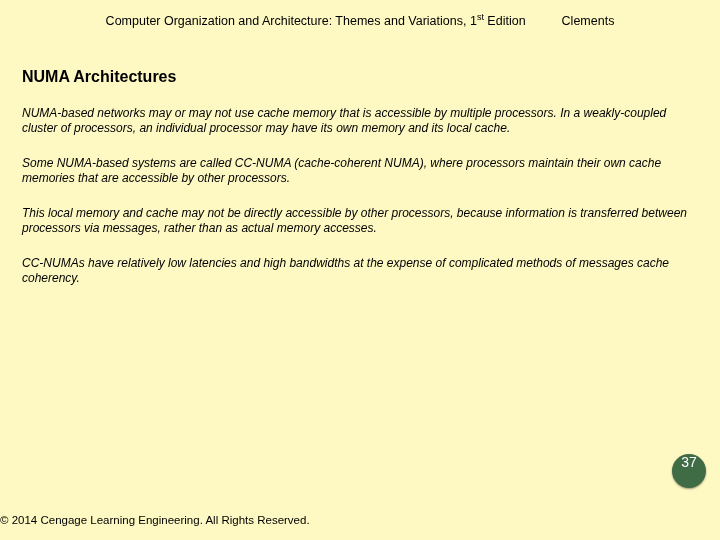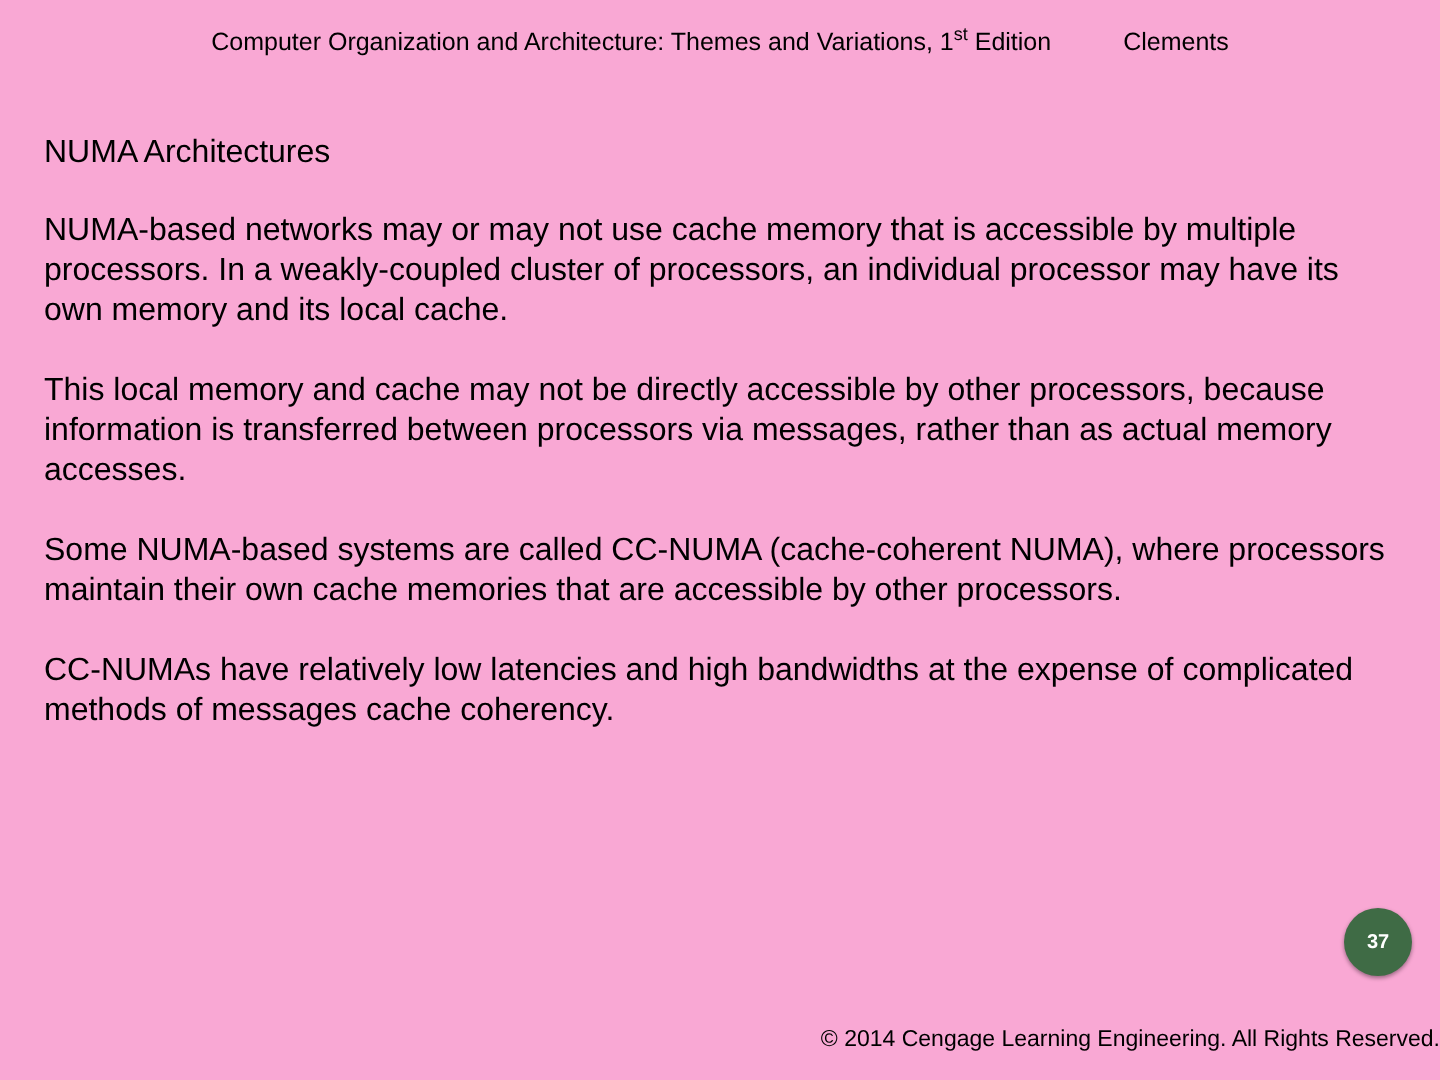--- a/index.html
+++ b/index.html
@@ -5,87 +5,87 @@
   * { margin: 0; padding: 0; box-sizing: border-box; }
   html, body { width: 720px; height: 540px; overflow: hidden; }
   body {
     font-family: Arial, Helvetica, sans-serif;
     background: #a6a196;
     position: relative;
   }
   .slide {
     width: 720px;
     height: 540px;
-    background: #f9a8d4;
+    background: #fef9c3;
     position: relative;
     padding: 10px 22px 0 22px;
   }
   .header-line {
     text-align: center;
     font-size: 12.5px;
     color: #000;
     margin-top: 2px;
     margin-bottom: 22px;
     white-space: nowrap;
   }
   .header-line sup { font-size: 9px; vertical-align: super; }
   .header-spacer { display: inline-block; width: 36px; }
   .section-title {
     font-size: 16px;
-    font-weight: normal;
+    font-weight: bold;
     color: #000;
     margin-bottom: 20px;
     margin-top: 40px;
   }
   .para {
-    font-size: 16px;
+    font-size: 12px;
     color: #000;
     line-height: 1.25;
     margin-bottom: 20px;
+    font-style: italic;
   }
   .page-badge {
     position: absolute;
     right: 14px;
     bottom: 52px;
     width: 34px;
     height: 34px;
     border-radius: 50%;
     background: #3f6b45;
     color: #fff;
-    font-size: 10px;
-    font-weight: bold;
+    font-size: 14px;
+    font-weight: normal;
     display: flex;
-    align-items: center;
     justify-content: center;
     box-shadow: 0 1px 2px rgba(0,0,0,0.4);
   }
   .footer {
     position: absolute;
     bottom: 14px;
     left: 0;
     width: 100%;
-    text-align: right;
+    text-align: left;
     font-size: 11.5px;
     color: #000;
   }
 </style>
 </head>
 <body>
 
 <div class="slide">
 
   <div class="header-line">
     <span>Computer Organization and Architecture: Themes and Variations, 1</span><sup>st</sup><span> Edition</span><span class="header-spacer"></span><span>Clements</span>
   </div>
 
   <div class="section-title">NUMA Architectures</div>
 
   <div class="para">NUMA-based networks may or may not use cache memory that is accessible by multiple processors. In a weakly-coupled cluster of processors, an individual processor may have its own memory and its local cache.</div>
+  <div class="para">Some NUMA-based systems are called CC-NUMA (cache-coherent NUMA), where processors maintain their own cache memories that are accessible by other processors.</div>
   <div class="para">This local memory and cache may not be directly accessible by other processors, because information is transferred between processors via messages, rather than as actual memory accesses.</div>
-  <div class="para">Some NUMA-based systems are called CC-NUMA (cache-coherent NUMA), where processors maintain their own cache memories that are accessible by other processors.</div>
   <div class="para">CC-NUMAs have relatively low latencies and high bandwidths at the expense of complicated methods of messages cache coherency.</div>
 
   <div class="page-badge">
     <span>37</span>
   </div>
 
   <div class="footer">© 2014 Cengage Learning Engineering. All Rights Reserved.</div>
 </div>
 
 </body></html>

